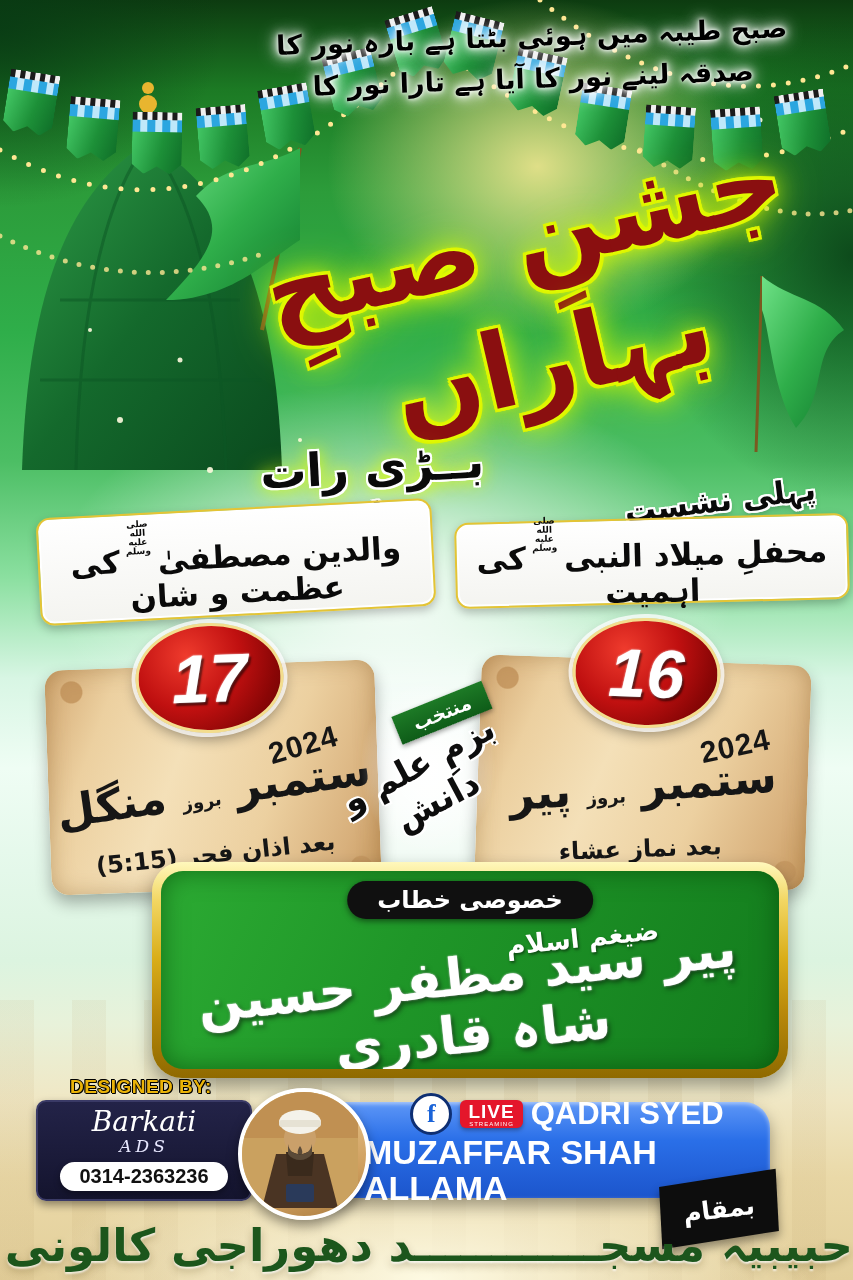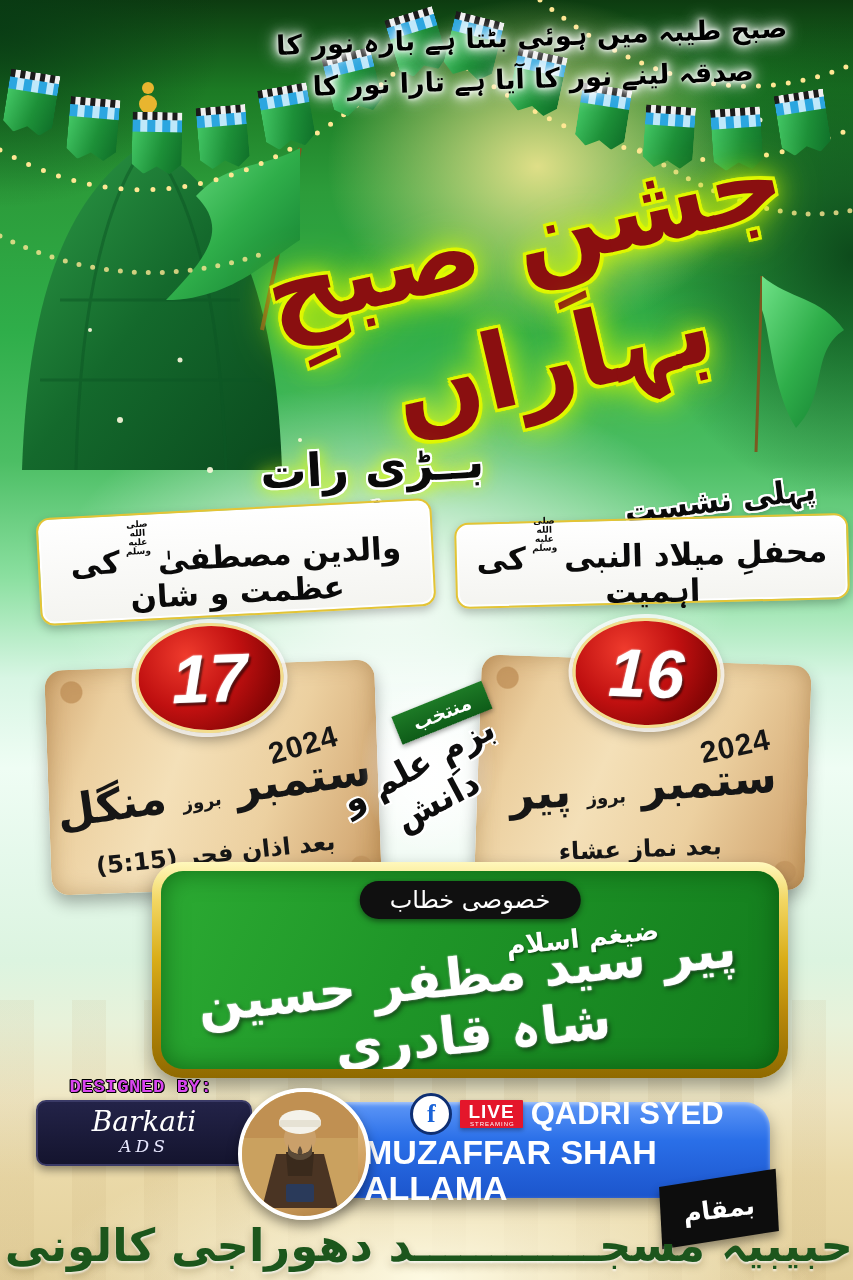--- a/index.html
+++ b/index.html
@@ -142,36 +142,36 @@
     padding:9px;box-sizing:border-box;
   }
   .panel-green{
     position:relative;width:100%;height:100%;border-radius:22px;overflow:hidden;
     background:linear-gradient(115deg,#2cab33 0%,#1f9628 40%,#137c1d 100%);
     box-shadow:inset 0 0 26px rgba(0,60,0,.55);
   }
   .special-pill{
     position:absolute;left:50%;top:10px;transform:translateX(-50%);
     background:#101010;color:#fff;border-radius:999px;padding:5px 30px;
-    direction:rtl;font-size:24px;font-weight:normal;white-space:nowrap;
+    direction:rtl;font-size:24px;font-weight:bold;white-space:nowrap;
     box-shadow:0 2px 6px rgba(0,0,0,.5);
   }
   .honorific{
     position:absolute;right:120px;top:52px;direction:rtl;color:#fff;font-size:26px;font-weight:bold;
     transform:rotate(-6deg);text-shadow:1px 2px 3px rgba(0,0,0,.5);
   }
   .speaker-name{
     position:absolute;left:10px;right:10px;top:76px;direction:rtl;text-align:center;
     color:#fff;font-size:52px;font-weight:bold;line-height:1.12;transform:rotate(-6deg);
     text-shadow:2px 3px 5px rgba(0,0,0,.5), 0 0 2px #fff;
   }
   
   .designed{position:absolute;left:36px;top:1076px;width:210px;text-align:center;}
   .designed-label{
-    font-family:Liberation Mono, monospace;font-size:19px;font-weight:bold;color:#d946ef;
+    font-family:Liberation Sans, sans-serif;font-size:19px;font-weight:bold;color:#eab308;
     text-shadow:-1px 0 0 #000,1px 0 0 #000,0 1px 0 #000,0 -1px 0 #000,1px 1px 0 #000,-1px -1px 0 #000;
     letter-spacing:.5px;
   }
   .designed-box{
     margin:2px auto 0;width:172px;border-radius:10px;background:linear-gradient(180deg,#232348,#14142e);
     border:2px solid #3a3a66;box-shadow:0 4px 8px rgba(0,0,0,.4);padding:6px 20px 8px;
   }
   .designed-name{font-family:"DejaVu Serif",serif;font-style:italic;font-size:28px;color:#fff;line-height:1;}
   .designed-sub{font-family:"DejaVu Serif",serif;font-style:italic;font-size:17px;color:#e8e8ff;letter-spacing:4px;line-height:1.2;}
   .designed-phone{
@@ -187,21 +187,21 @@
     color:#fff;font-family:"Liberation Sans",sans-serif;
     display:flex;flex-direction:column;align-items:center;justify-content:center;padding-left:64px;box-sizing:border-box;
   }
   .live-row{display:flex;align-items:center;gap:8px;}
   .fb-circle{
     width:36px;height:36px;border-radius:50%;background:#fff;border:3px solid #0e2f73;
     display:flex;align-items:center;justify-content:center;
     color:#1a63d8;font-size:26px;font-weight:bold;font-family:"Liberation Serif",serif;line-height:1;
   }
   .live-badge{
-    background:#e4162b;border-radius:1px;padding:2px 8px 1px;text-align:right;line-height:1;
+    background:#e4162b;border-radius:6px;padding:2px 8px 1px;text-align:center;line-height:1;
     box-shadow:0 2px 4px rgba(0,0,0,.35);
   }
   .live-badge .lv{font-size:19px;font-weight:bold;letter-spacing:1px;}
   .live-badge .st{font-size:6px;letter-spacing:1px;display:block;}
   .banner-name1{font-size:31px;font-weight:bold;letter-spacing:0;line-height:1.05;}
   .banner-name2{font-size:34px;font-weight:bold;letter-spacing:0;line-height:1.05;}
   .speaker-photo{
     position:absolute;left:-62px;top:-14px;width:124px;height:124px;border-radius:50%;
     border:4px solid #fff;box-shadow:0 6px 12px rgba(0,0,0,.4);
     background:linear-gradient(160deg,#f3d9a8,#cf9f5e 70%,#a87a3e);overflow:hidden;
@@ -352,20 +352,21 @@
       <div class="honorific">ضیغم اسلام</div>
       <div class="speaker-name">پیر سید مظفر حسین شاہ قادری</div>
     </div>
   </div>
 
   <div class="designed">
     <div class="designed-label">DESIGNED BY:</div>
     <div class="designed-box">
       <div class="designed-name">Barkati</div>
       <div class="designed-sub">ADS</div>
+      <div class="designed-phone">0314-2363236</div>
     </div>
   </div>
 
   <div class="live-banner">
     <div class="speaker-photo">
       <svg width="116" height="116" viewBox="0 0 116 116">
         <rect width="116" height="116" fill="#caa15f"></rect>
         <rect x="0" y="0" width="116" height="46" fill="#b9854a" opacity=".6"></rect>
         <path d="M20 116 L34 62 L82 62 L96 116 Z" fill="#4a3423"></path>
         <path d="M44 60 L72 60 L70 84 L46 84 Z" fill="#3a2a1c"></path>

